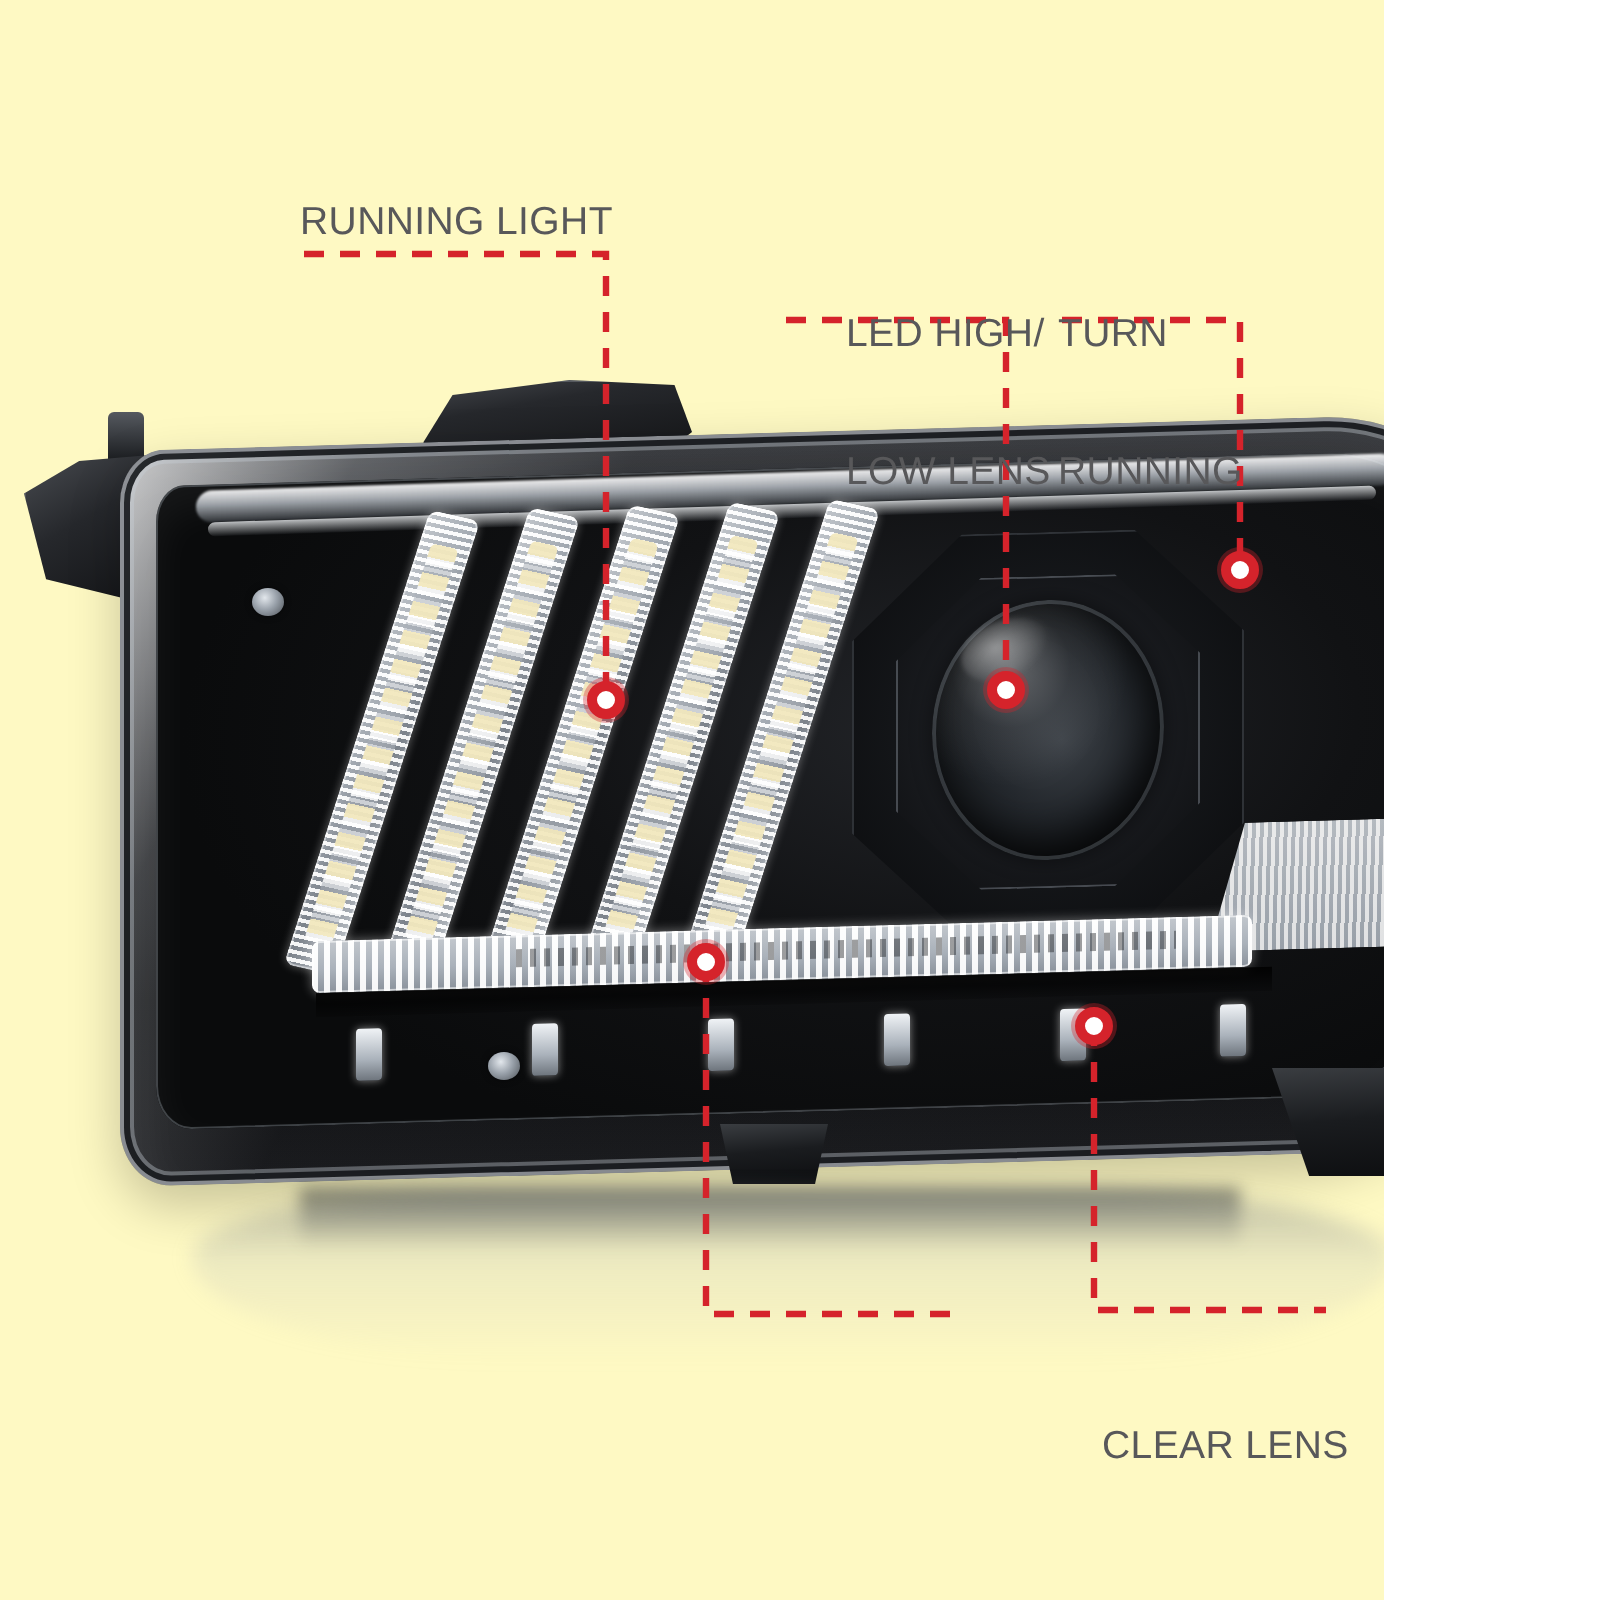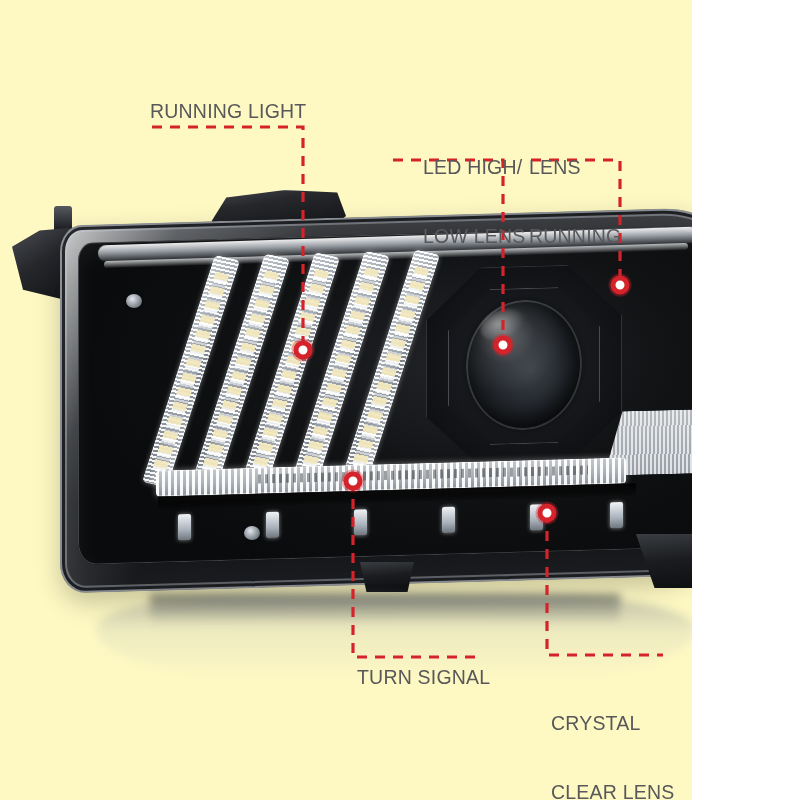--- a/index.html
+++ b/index.html
@@ -451,24 +451,22 @@
   </svg>
 
   <div class="callout-label" style="left:150px; top:100px;">RUNNING LIGHT</div>
 
   <div class="callout-label" style="left:391px; top:110px;margin-left:32px;">
     <div>LED HIGH/</div>
     <div>LOW LENS</div>
   </div>
 
   <div class="callout-label" style="left:529px; top:110px;">
-    <div>LENS</div>
+    <div>TURN</div>
     <div>RUNNING</div>
   </div>
 
-  <div class="callout-label" style="left:357px; top:666px;">TURN SIGNAL</div>
 
   <div class="callout-label" style="left:551px; top:666px;">
-    <div>CRYSTAL</div>
     <div>CLEAR LENS</div>
   </div>
 
 </div>
 
 </body></html>

